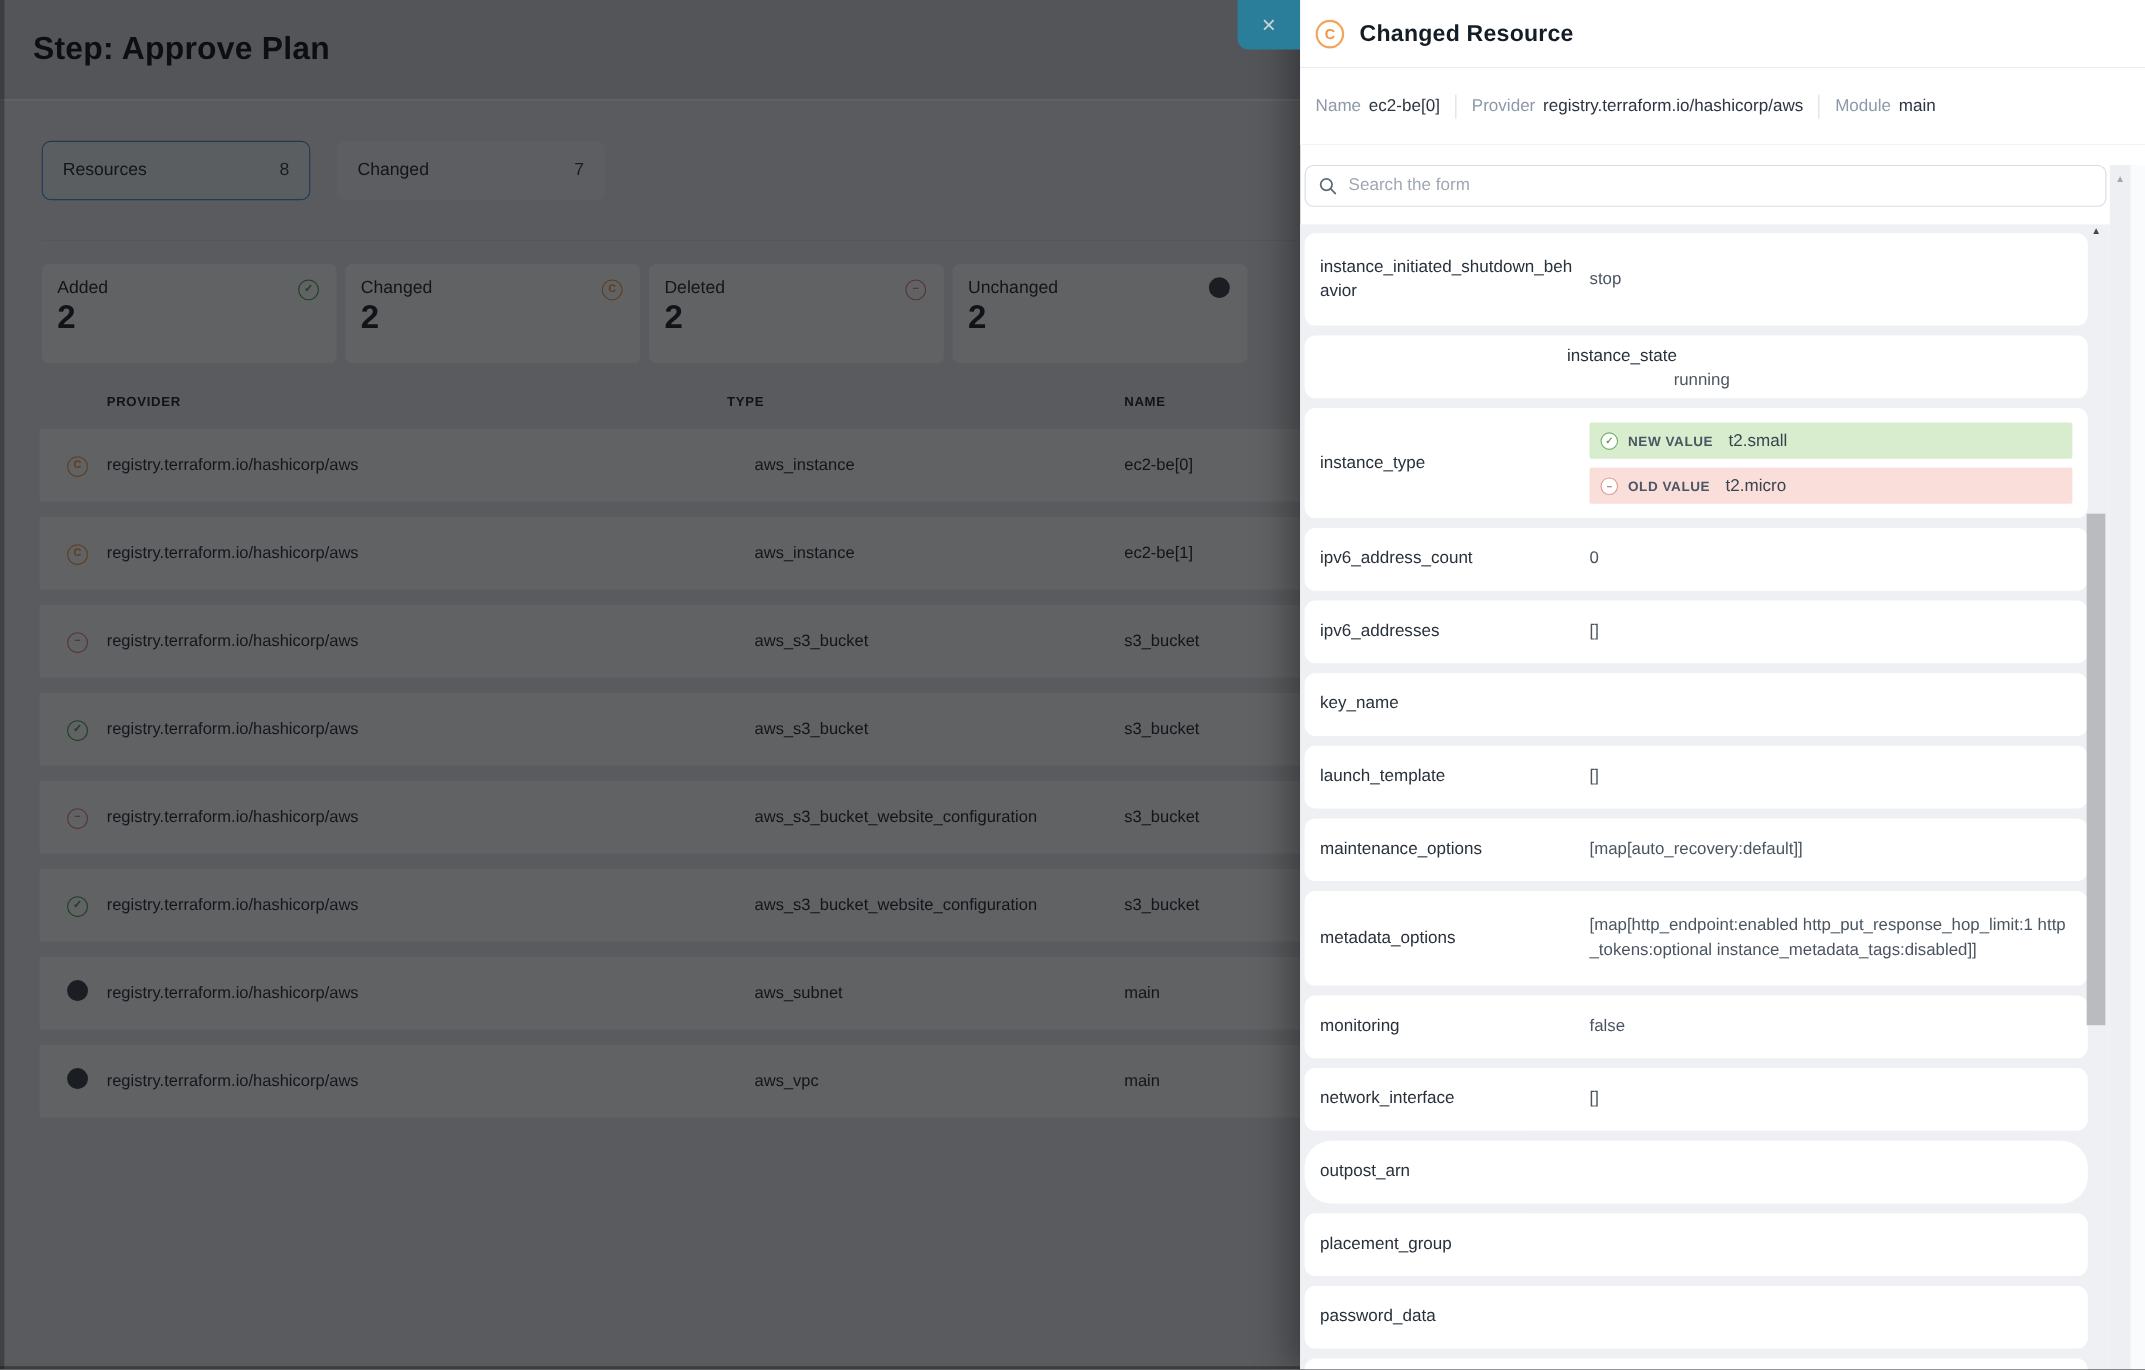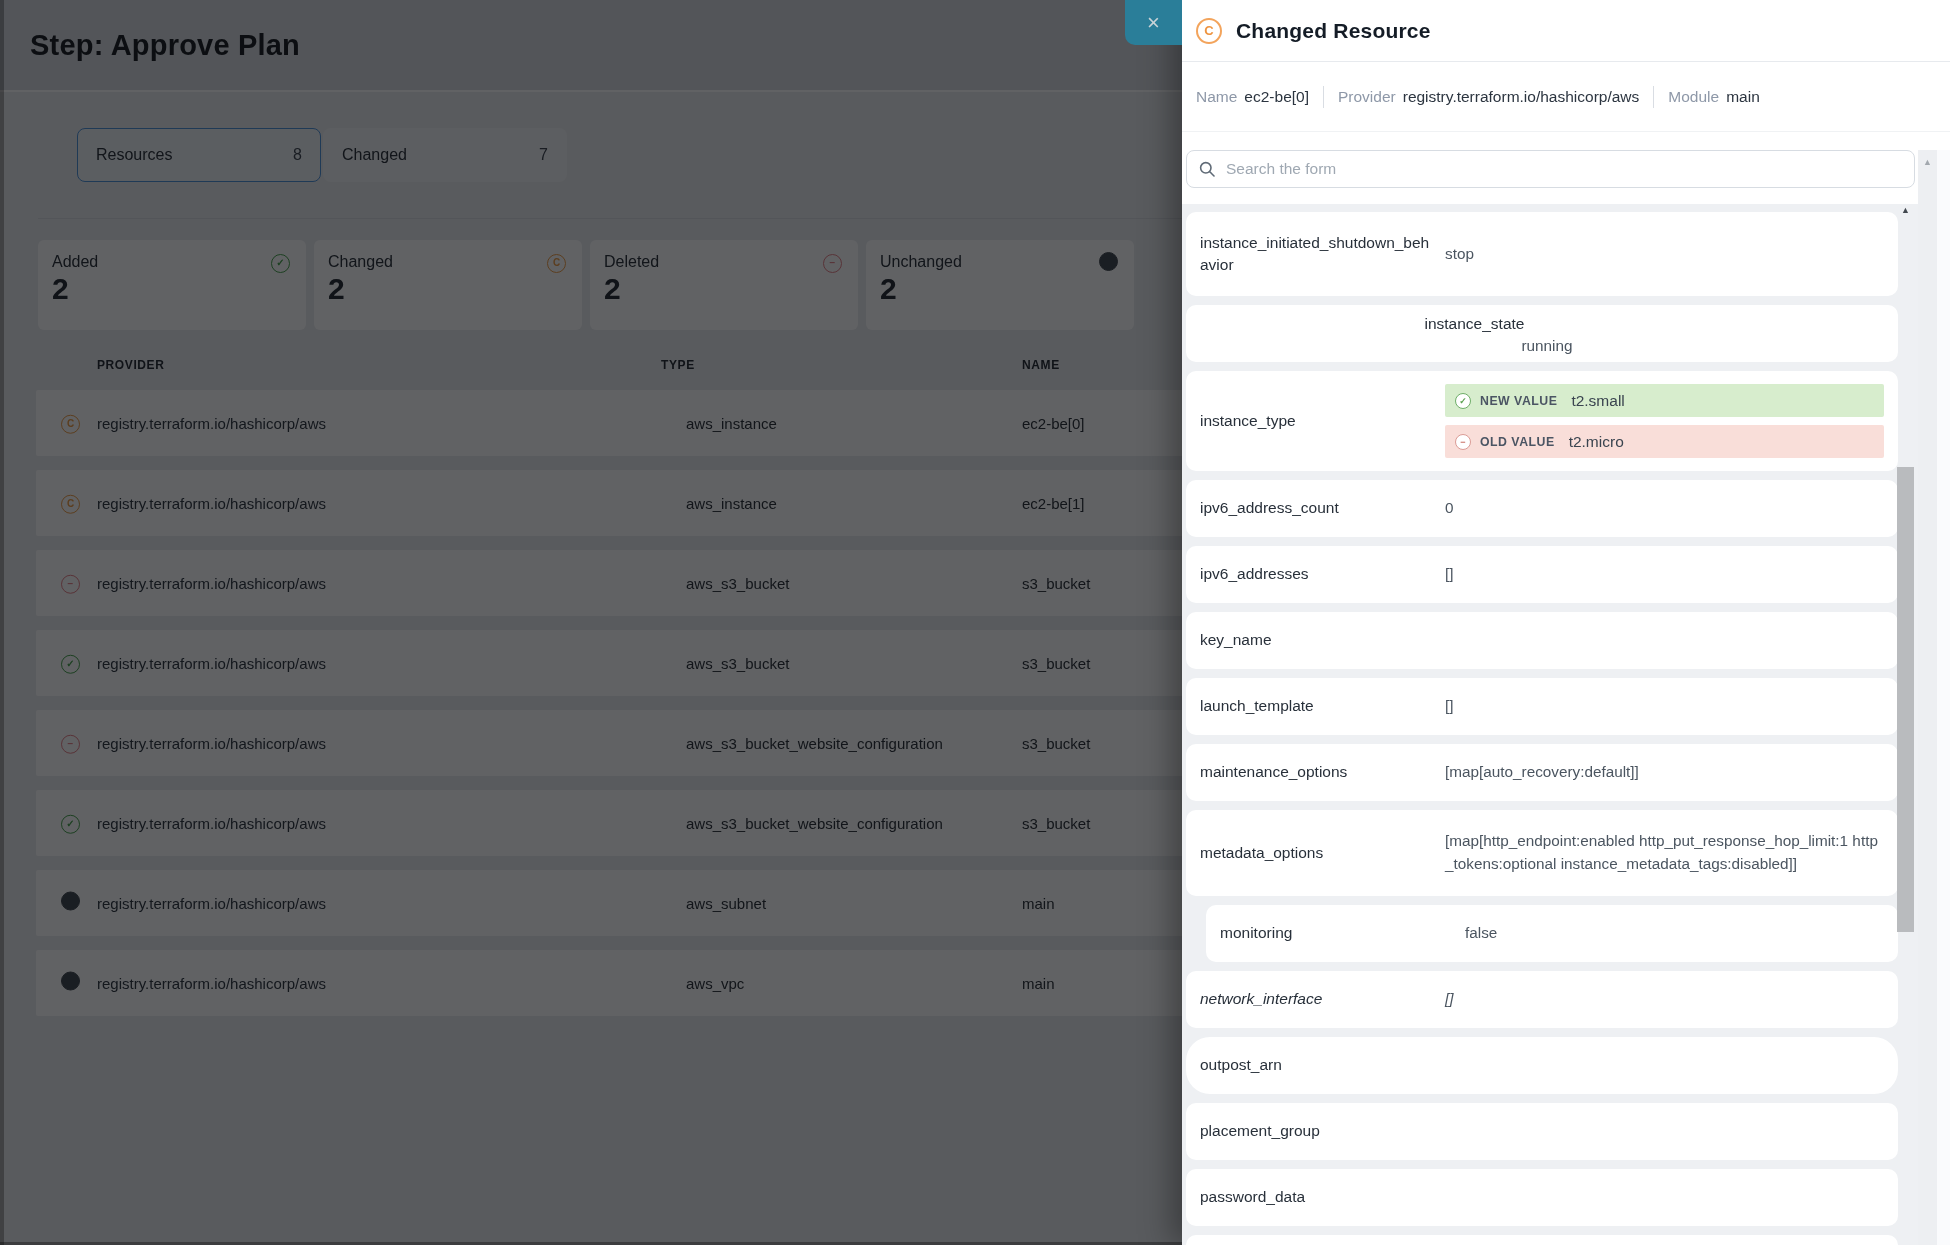--- a/index.html
+++ b/index.html
@@ -4,21 +4,21 @@
 <style>
   html,body{margin:0;padding:0;background:#222;}
   *{box-sizing:border-box;font-family:"Liberation Sans",sans-serif;}
   .stage{position:relative;width:1950px;height:1245px;overflow:hidden;background:#e9ebee;}
 
   
   .page{position:absolute;inset:0;background:#e9ebee;}
   .page-header{position:absolute;left:0;top:0;width:100%;height:92px;background:#d8dbdf;border-bottom:2px solid #ffffff;}
   .page-header h1{margin:0;padding-left:30px;line-height:90px;font-size:29px;font-weight:700;color:#14181d;letter-spacing:.2px;}
 
-  .tabs{position:absolute;top:128px;left:38px;display:flex;gap:2px;margin-left:39px;}
+  .tabs{position:absolute;top:128px;left:38px;display:flex;gap:24px;}
   .tab{width:244px;height:54px;border-radius:8px;display:flex;align-items:center;justify-content:space-between;
        padding:0 18px;background:#f2f4f6;border:1.5px solid transparent;cursor:pointer;}
   .tab.active{border-color:#4a90d9;background:#eff3f7;}
   .tab .t-label{font-size:16px;color:#242b33;}
   .tab .t-count{font-size:16px;color:#3a424c;}
 
   .tabs-divider{position:absolute;top:218px;left:38px;right:0;height:1px;background:#d9dcdf;}
 
   .cards{position:absolute;top:240px;left:38px;display:flex;gap:8px;}
   .scard{position:relative;width:268px;height:90px;background:#ffffff;border-radius:6px;}
@@ -283,25 +283,25 @@
           <span class="f-value">[]</span>
         </div>
         <div class="fcard" style="height: 57px;">
           <span class="f-label">maintenance_options</span>
           <span class="f-value">[map[auto_recovery:default]]</span>
         </div>
         <div class="fcard" style="height: 86px;">
           <span class="f-label">metadata_options</span>
           <span class="f-value">[map[http_endpoint:enabled http_put_response_hop_limit:1 http_tokens:optional instance_metadata_tags:disabled]]</span>
         </div>
-        <div class="fcard" style="height: 57px; margin-left: 20px;">
+        <div class="fcard" style="height: 57px;">
           <span class="f-label">monitoring</span>
           <span class="f-value">false</span>
         </div>
-        <div class="fcard" style="height: 57px; font-style: italic;">
+        <div class="fcard" style="height: 57px;">
           <span class="f-label">network_interface</span>
           <span class="f-value">[]</span>
         </div>
         <div class="fcard" style="height: 57px; border-radius: 24px;">
           <span class="f-label">outpost_arn</span>
           <span class="f-value"></span>
         </div>
         <div class="fcard" style="height: 57px;">
           <span class="f-label">placement_group</span>
           <span class="f-value"></span>

